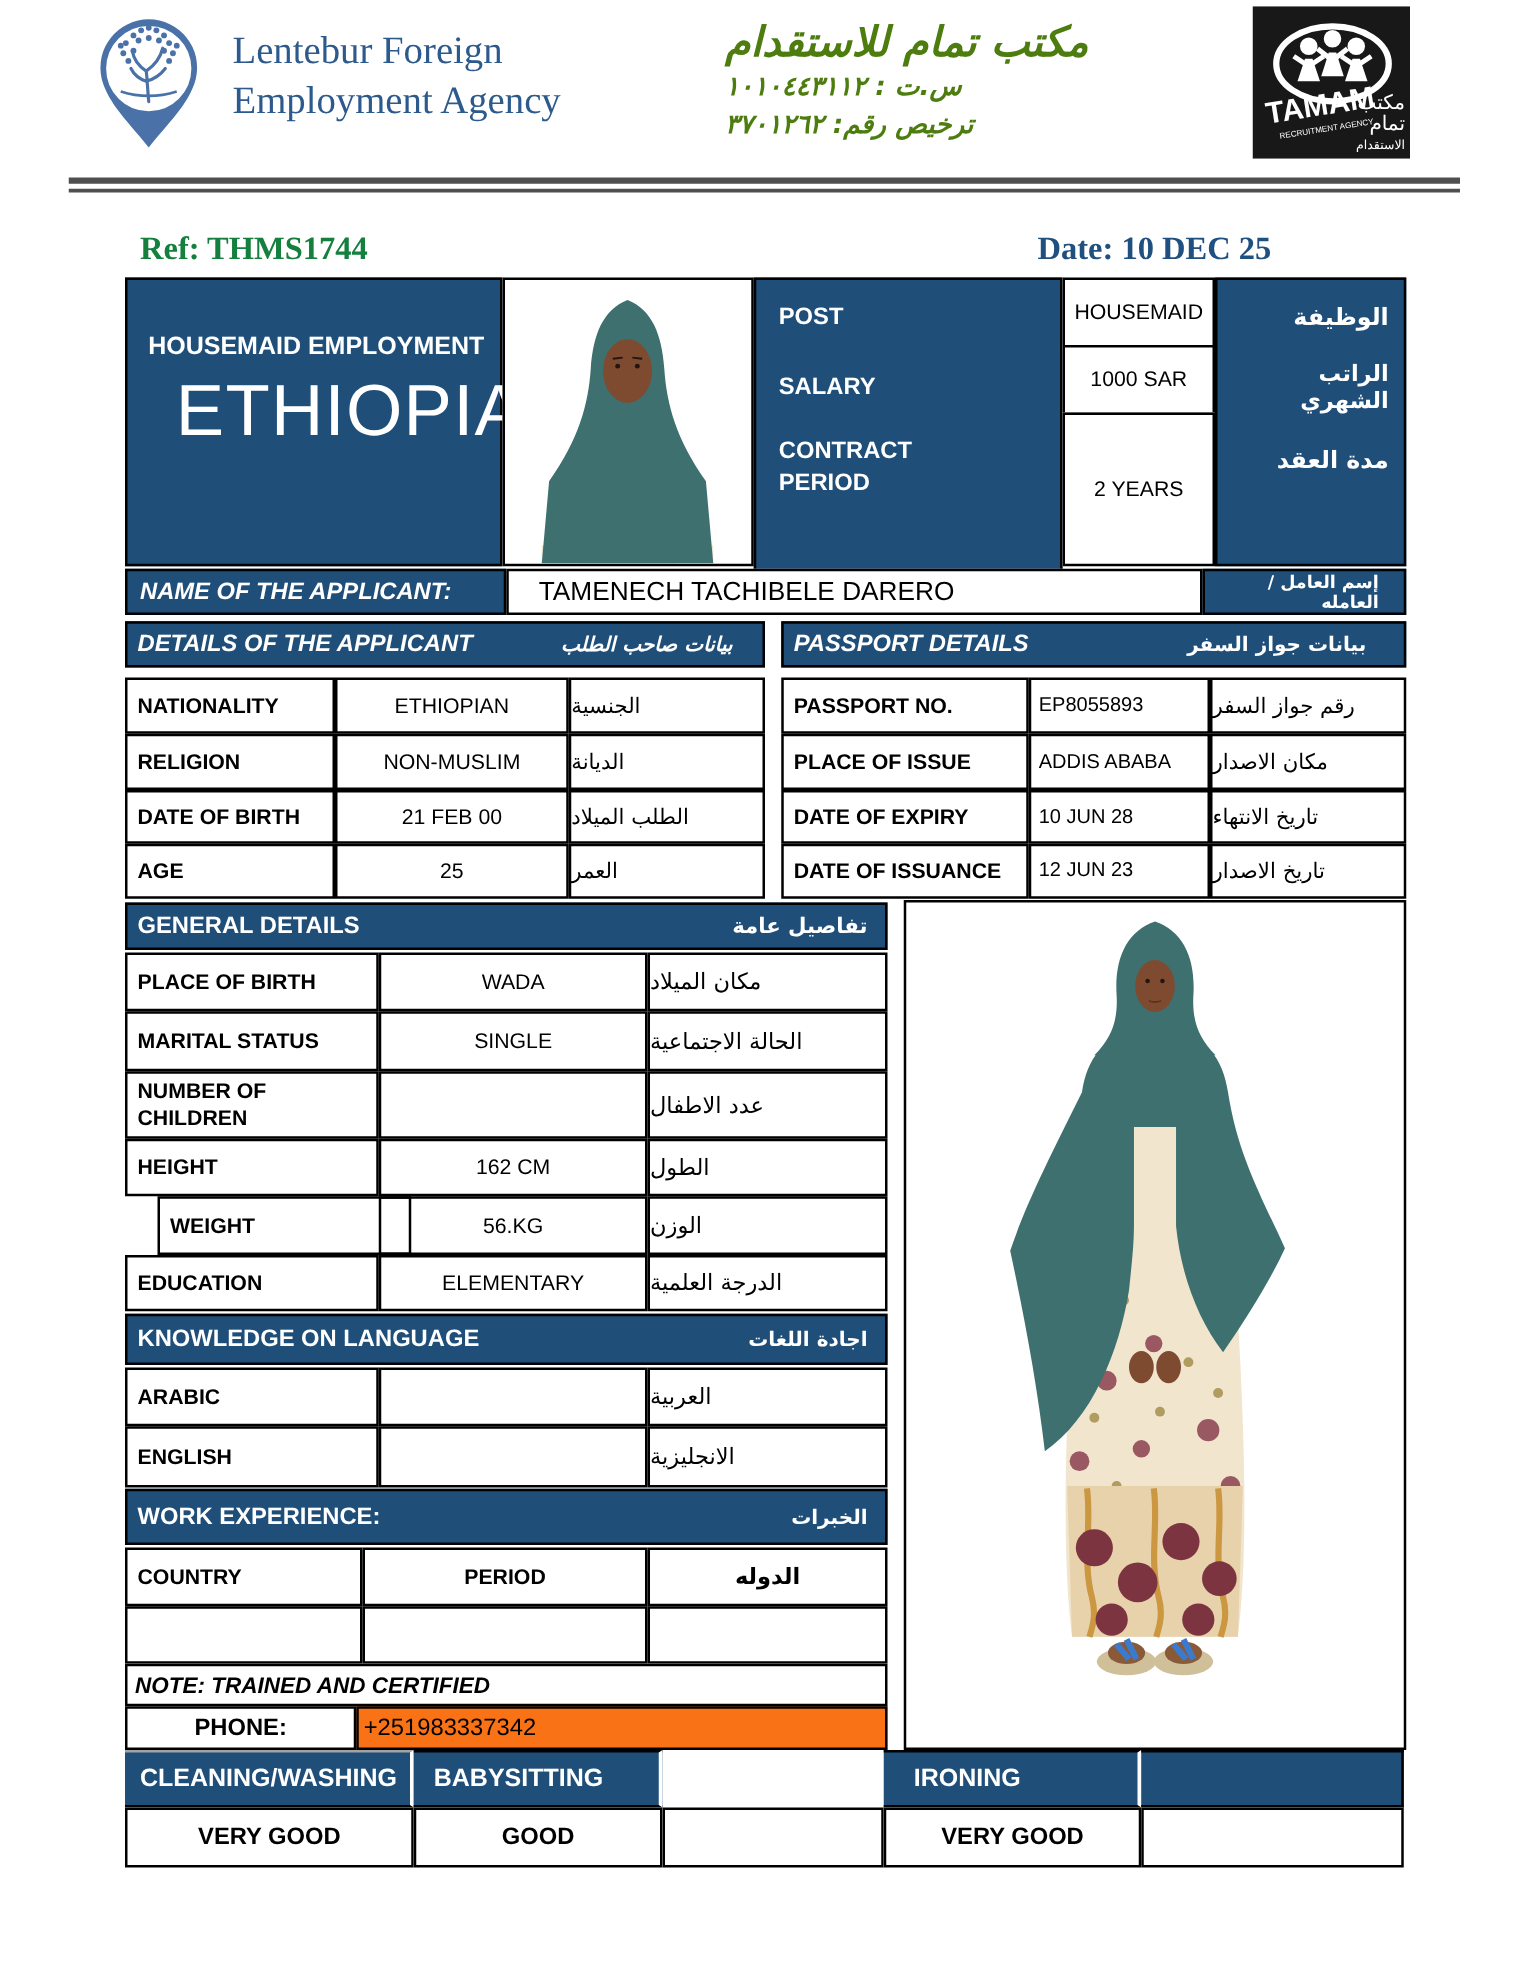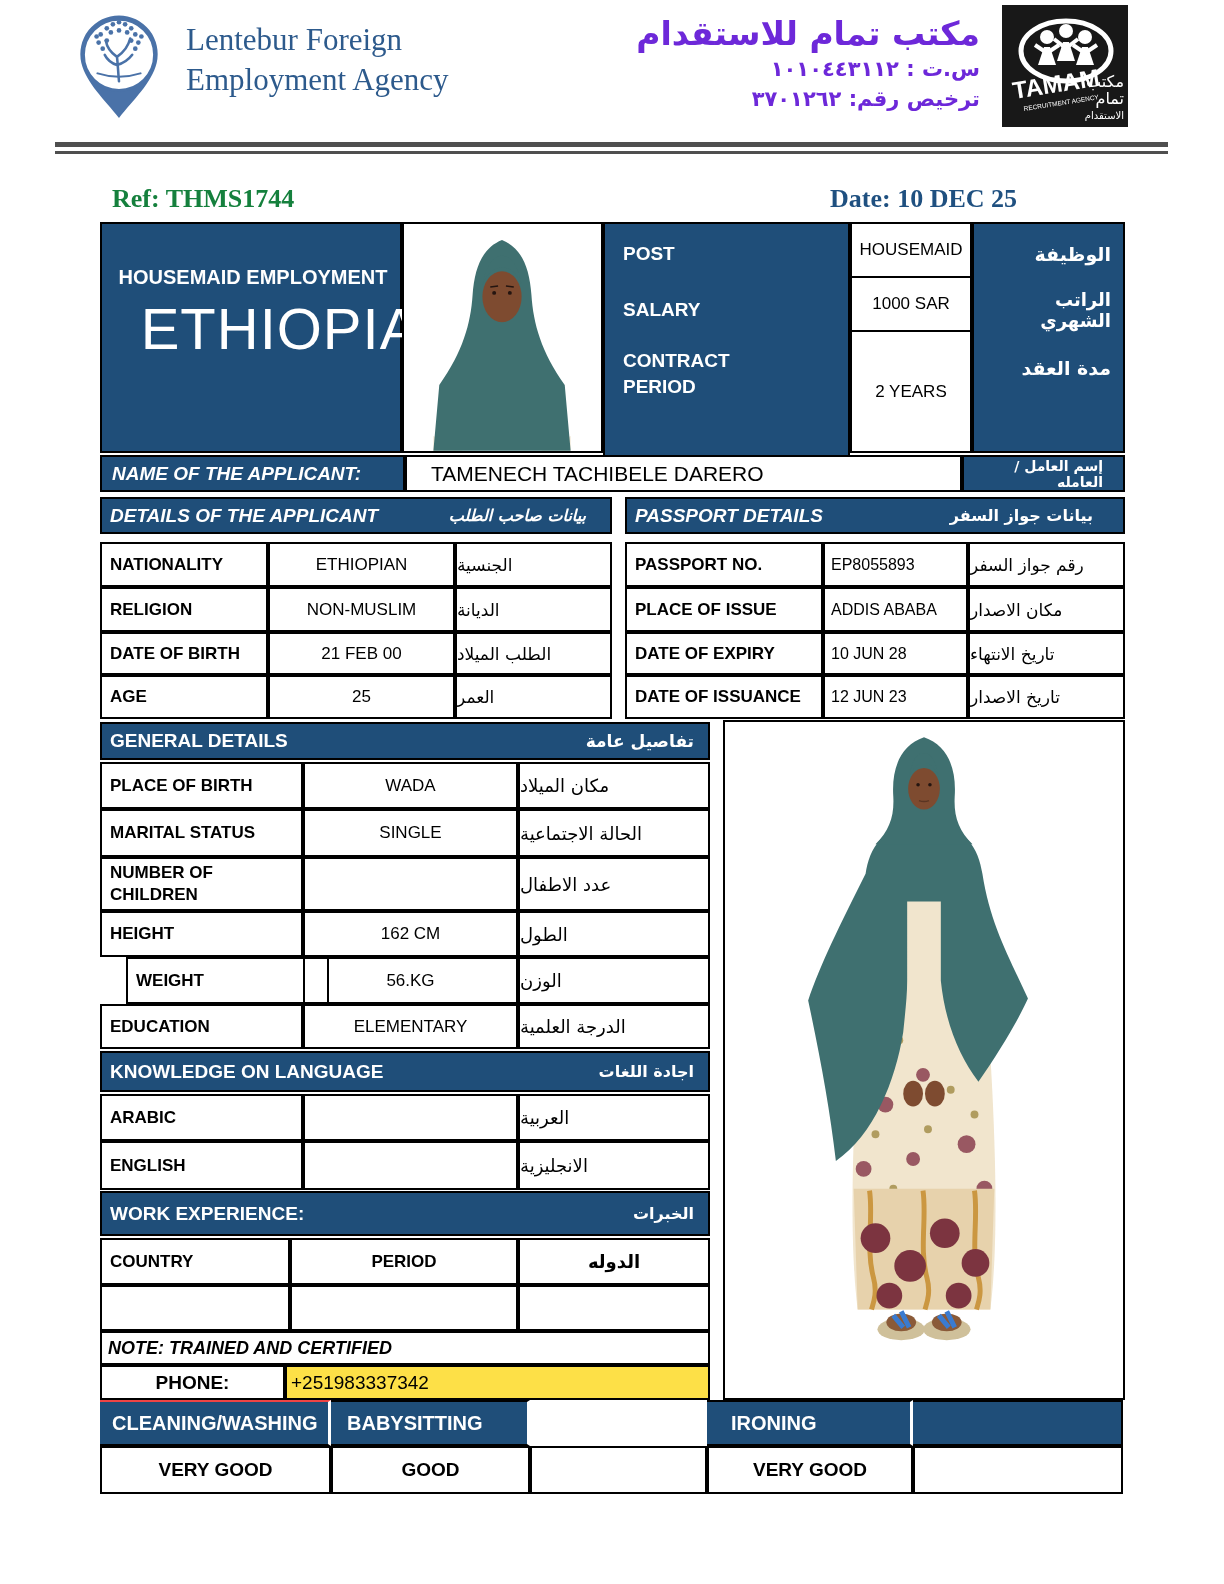--- a/index.html
+++ b/index.html
@@ -53,21 +53,21 @@
       </g>
       <path d="M30 64 Q52 71 74 64" stroke="#4a72a8" stroke-width="2" fill="none"></path>
     </svg>
   </div>
 
   <div class="abs serif" style="left:186px;top:20px;width:360px;font-size:31px;line-height:40px;color:#2d5a8c;">
     <div>Lentebur Foreign</div>
     <div>Employment Agency</div>
   </div>
 
-  <div class="abs ar" style="left:580px;top:14px;width:400px;text-align:right;color:#6d28d9;">
+  <div class="abs ar" style="left:580px;top:14px;width:400px;text-align:left;color:#4d7c0f;font-style:italic;">
     <div class="b" style="font-size:33px;line-height:40px;">مكتب تمام للاستقدام</div>
     <div class="b" style="font-size:21px;line-height:30px;">س.ت : ١٠١٠٤٤٣١١٢</div>
     <div class="b" style="font-size:21px;line-height:30px;">ترخيص رقم: ٣٧٠١٢٦٢</div>
   </div>
 
   <div class="abs" style="left:1002px;top:5px;width:126px;height:122px;">
     <svg width="126" height="122" viewBox="0 0 126 122">
       <rect x="0" y="0" width="126" height="122" fill="#181818"></rect>
       <ellipse cx="64" cy="46" rx="45" ry="30" fill="none" stroke="#ffffff" stroke-width="5"></ellipse>
       <g fill="#ffffff">
@@ -276,23 +276,23 @@
   <div class="abs bdr vc lbl" style="left:0;top:1016px;width:190px;height:47px;">COUNTRY</div>
   <div class="abs bdr vc val" style="left:190px;top:1016px;width:228px;height:47px;font-weight:bold;">PERIOD</div>
   <div class="abs bdr vc val ar" style="left:418px;top:1016px;width:192px;height:47px;font-weight:bold;font-size:18px;">الدوله</div>
 
   <div class="abs bdr vc" style="left:0;top:1063px;width:190px;height:46px;"></div>
   <div class="abs bdr vc" style="left:190px;top:1063px;width:228px;height:46px;"></div>
   <div class="abs bdr vc" style="left:418px;top:1063px;width:192px;height:46px;"></div>
 
   <div class="abs bdr vc b i" style="left:0;top:1109px;width:610px;height:34px;font-size:18px;padding-left:6px;background:#fff;">NOTE: TRAINED AND CERTIFIED</div>
   <div class="abs bdr vc ctr b" style="left:0;top:1143px;width:185px;height:35px;font-size:19px;justify-content:center;background:#fff;">PHONE:</div>
-  <div class="abs bdr vc" style="left:185px;top:1143px;width:425px;height:35px;font-size:19px;padding-left:4px;background:#fde047;">+251983337342</div>
-
-  <div class="abs blue vc b white-div" style="left:0;top:1178px;width:231px;height:46px;font-size:20px;padding-left:12px;border-top:2px solid #ef4444;border-bottom:2px solid #000;">CLEANING/WASHING</div>
+  <div class="abs bdr vc" style="left:185px;top:1143px;width:425px;height:35px;font-size:19px;padding-left:4px;background:#f97316;">+251983337342</div>
+
+  <div class="abs blue vc b white-div" style="left:0;top:1178px;width:231px;height:46px;font-size:20px;padding-left:12px;border-top:2px solid #a3a3a3;border-bottom:2px solid #000;">CLEANING/WASHING</div>
   <div class="abs blue vc b white-div" style="left:231px;top:1178px;width:199px;height:46px;font-size:20px;padding-left:16px;border-top:2px solid #000;border-bottom:2px solid #000;">BABYSITTING</div>
   <div class="abs blue vc b white-div" style="left:607px;top:1178px;width:206px;height:46px;font-size:20px;padding-left:24px;border-top:2px solid #000;border-bottom:2px solid #000;">IRONING</div>
   <div class="abs blue vc b" style="left:813px;top:1178px;width:210px;height:46px;border-top:2px solid #000;border-bottom:2px solid #000;border-right:2px solid #000;"></div>
 
   <div class="abs bdr vc ctr" style="left:0;top:1224px;width:231px;height:48px;font-size:19px;font-weight:600;justify-content:center;background:#fff;">VERY GOOD</div>
   <div class="abs bdr vc ctr" style="left:231px;top:1224px;width:199px;height:48px;font-size:19px;font-weight:600;justify-content:center;background:#fff;">GOOD</div>
   <div class="abs bdr vc ctr" style="left:430px;top:1224px;width:177px;height:48px;font-size:19px;font-weight:600;justify-content:center;background:#fff;"></div>
   <div class="abs bdr vc ctr" style="left:607px;top:1224px;width:206px;height:48px;font-size:19px;font-weight:600;justify-content:center;background:#fff;">VERY GOOD</div>
   <div class="abs bdr vc ctr" style="left:813px;top:1224px;width:210px;height:48px;background:#fff;"></div>
 

